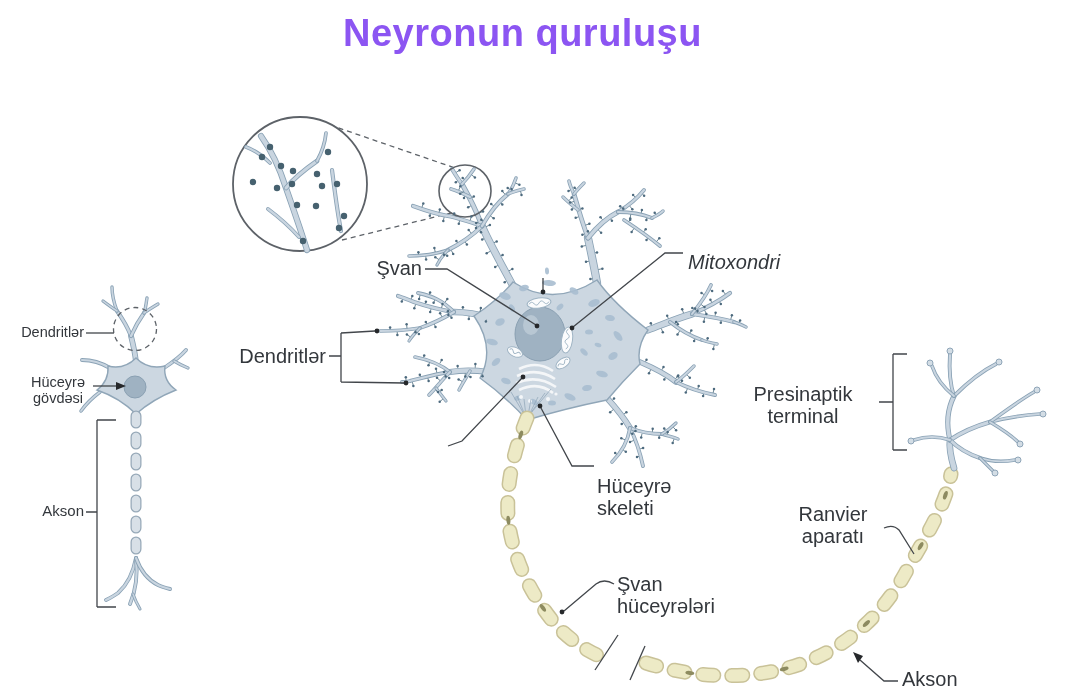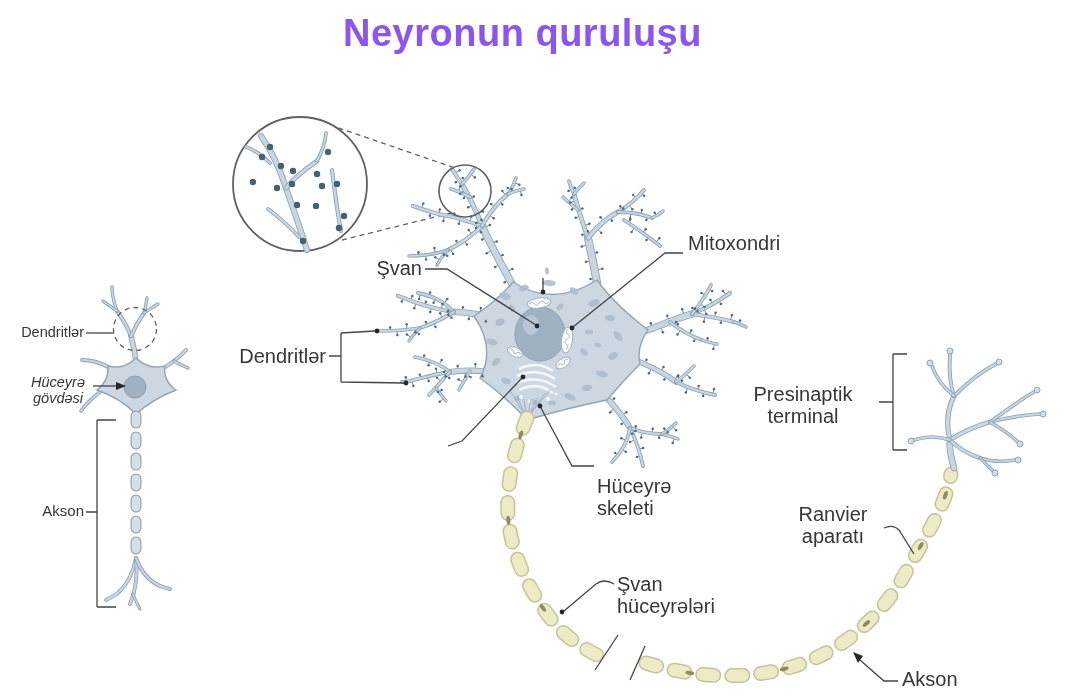--- a/index.html
+++ b/index.html
@@ -763,25 +763,25 @@
     <line class="ld" x1="93" y1="386" x2="117" y2="386"></line>
     <polygon class="arr" points="126,386 116,382 116,390"></polygon>
 
     <path class="ld" d="M86,512 L97,512 M97,420 L97,607 M97,420 L116,420 M97,607 L116,607"></path>
   </g>
 </svg>
 
 <div class="title">Neyronun quruluşu</div>
 
 <div class="lbl ta-r" style="left:336px;top:257px;width:86px;">Şvan</div>
-<div class="lbl" style="left:688px;top:232px;">Mitoxondri</div>
+<div class="lbl" style="left:688px;top:251px;font-style:italic;">Mitoxondri</div>
 <div class="lbl ta-r" style="left:206px;top:345px;width:120px;">Dendritlər</div>
 <div class="lbl" style="left:597px;top:455px;width:95px;margin-top:20px;">Hüceyrə skeleti</div>
 <div class="lbl ta-c" style="left:736px;top:383px;width:134px;">Presinaptik terminal</div>
 <div class="lbl" style="left:617px;top:573px;width:120px;">Şvan hüceyrələri</div>
 <div class="lbl ta-c" style="left:781px;top:503px;width:104px;">Ranvier aparatı</div>
 <div class="lbl" style="left:902px;top:668px;">Akson</div>
 
 <div class="lbl small ta-r" style="left:0px;top:325px;width:84px;">Dendritlər</div>
-<div class="lbl small ta-c" style="left:20px;top:375px;width:76px;font-style:italic;">Hüceyrə gövdəsi</div>
+<div class="lbl small ta-c" style="left:20px;top:375px;width:76px;">Hüceyrə gövdəsi</div>
 <div class="lbl small sm15 ta-r" style="left:20px;top:503px;width:64px;">Akson</div>
 
 </div>
 
 </body></html>

